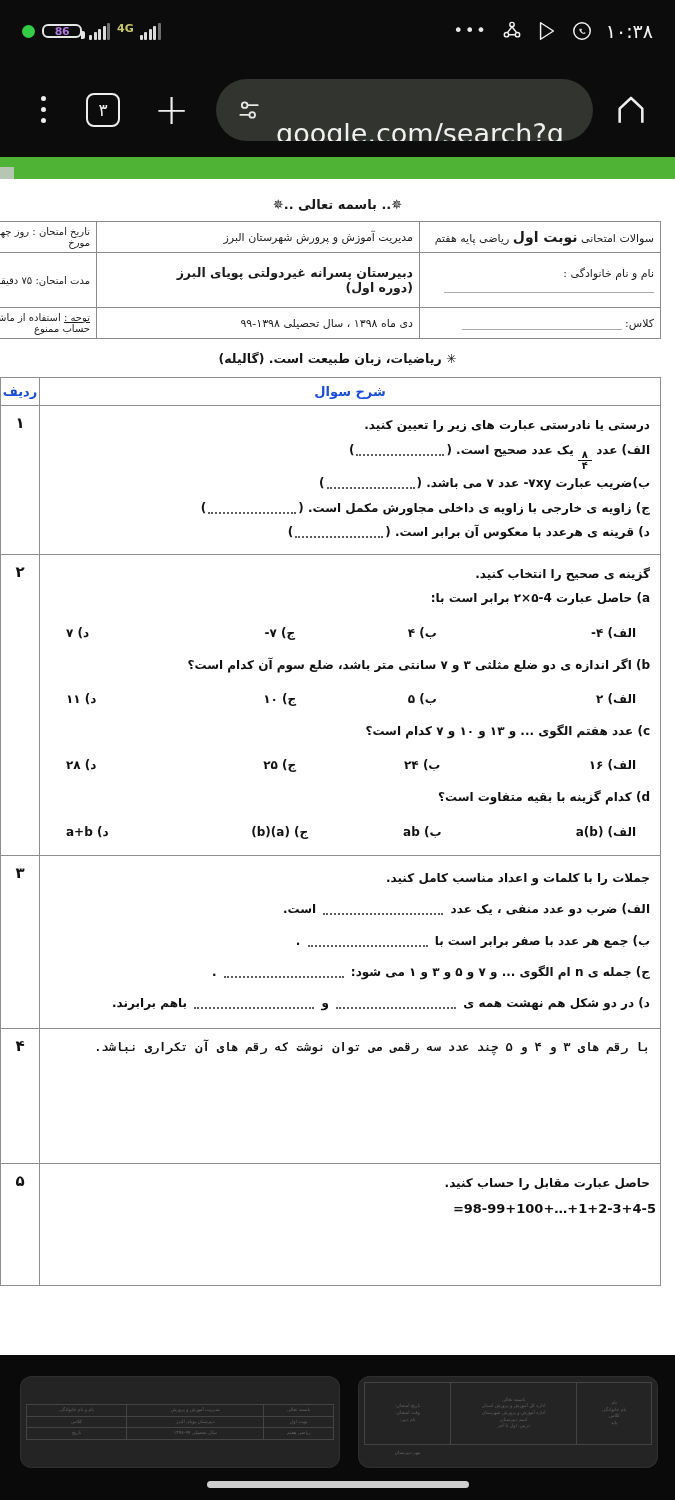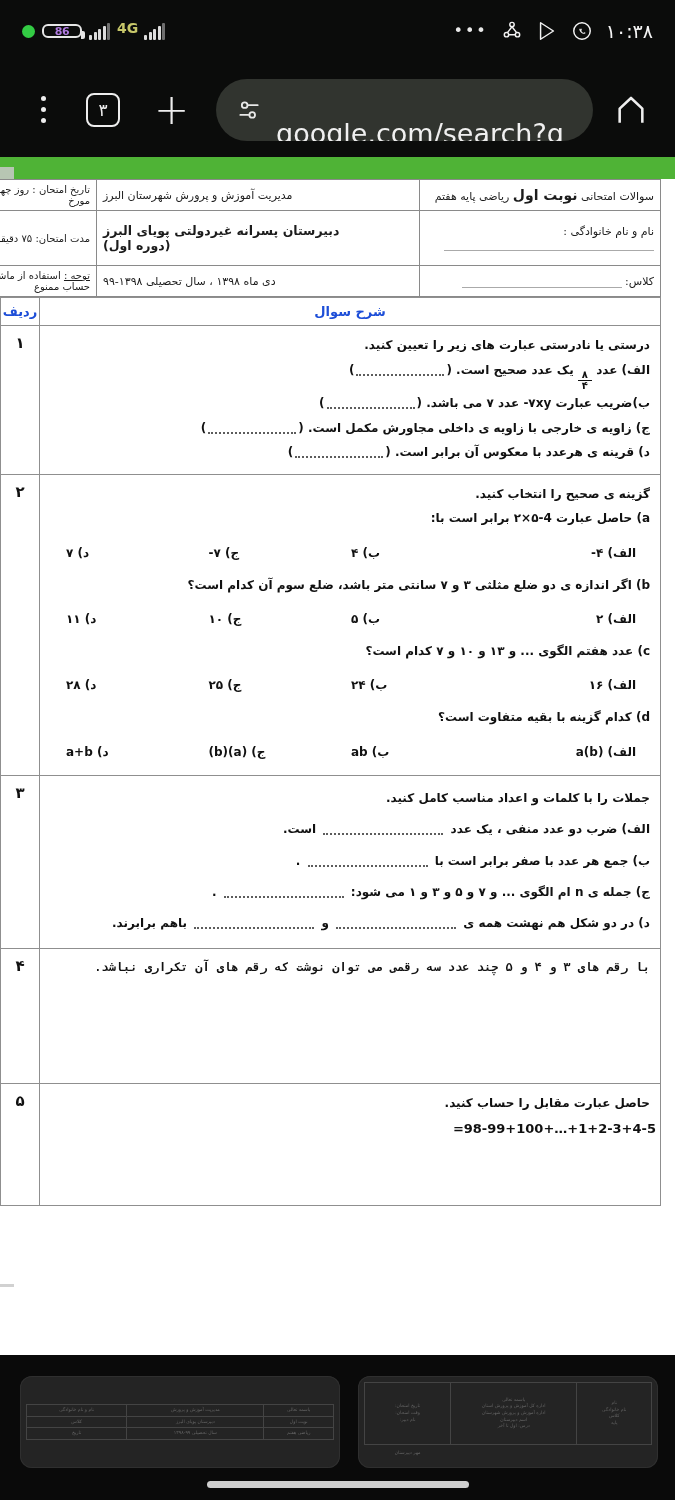--- a/index.html
+++ b/index.html
@@ -31,21 +31,21 @@
     background:#e6e6e6;border-radius:0 2px 2px 0;
   }
   .battery span{font-size:11px;color:#b07be0;font-weight:bold;letter-spacing:-.5px;}
   .sig{display:flex;align-items:flex-end;gap:1.5px;height:17px;}
   .sig i{display:block;width:3px;background:#dcdcdc;border-radius:1px;}
   .sig i:nth-child(1){height:5px;}
   .sig i:nth-child(2){height:8px;}
   .sig i:nth-child(3){height:11px;}
   .sig i:nth-child(4){height:14px;}
   .sig i:nth-child(5){height:17px;background:#6e6e6e;}
-  .netlabel{font-size:14px;color:#c8c86a;font-weight:bold;margin-right:-1px;
+  .netlabel{font-size:11px;color:#c8c86a;font-weight:bold;margin-right:-1px;
             transform:translateY(-3px);display:inline-block;}
   #status-right{display:flex;align-items:center;gap:13px;}
   #status-right .ico{color:#f2f2f2;display:block;}
   .dots3{letter-spacing:2px;font-size:16px;color:#e9e9e9;line-height:1;}
   #clock{color:#f5f5f5;font-size:19px;letter-spacing:.5px;}
 
   
   #browser-toolbar{
     position:absolute;left:0;top:62px;width:675px;height:95px;
     background:#0b0c0b;
@@ -105,21 +105,21 @@
   }
   table.hdr{
     border-collapse:collapse;width:661px;margin-right:14px;
     table-layout:fixed;
   }
   table.hdr td{
     border:1px solid #8a8a8a;padding:4px 6px;vertical-align:middle;
     font-size:11px;color:#1c1c1c;
   }
   .hdr .c-right{width:228px;}
-  .hdr .c-mid{width:310px;text-align:left;}
+  .hdr .c-mid{width:310px;text-align:right;}
   .hdr .c-left{width:123px;font-size:10px;}
   .big{font-size:14px;font-weight:bold;}
   .med{font-size:12.5px;font-weight:bold;}
   .uline{
     display:inline-block;border-bottom:1px solid #aaa;height:10px;vertical-align:bottom;
   }
 
   .quote{
     text-align:center;font-size:12.5px;font-weight:bold;color:#141414;
     padding:12px 0 11px 0;
@@ -148,21 +148,21 @@
     vertical-align:middle;margin:0 2px;
   }
   .dots-md{
     display:inline-block;border-bottom:2px dotted #5c5c5c;width:120px;height:9px;
     vertical-align:middle;margin:0 3px;
   }
   .opts{
     display:flex;flex-direction:row;justify-content:space-between;
     padding:10px 6px 2px 6px;font-size:12px;font-weight:bold;direction:rtl;
   }
-  .opts span{flex:1;text-align:left;}
+  .opts span{flex:1;text-align:center;}
   .opts span:first-child{text-align:right;padding-right:8px;}
   .opts span:last-child{text-align:left;padding-left:10px;}
   .qline{padding-top:5px;}
   .ltr-expr{direction:ltr;text-align:left;font-size:13px;font-weight:bold;
             padding:12px 0 0 0;margin-right:-6px;}
   .frac{
     display:inline-flex;flex-direction:column;align-items:center;
     vertical-align:-0.45em;margin:0 2px;line-height:1;font-size:10px;
   }
   .frac b{display:block;font-weight:bold;padding:0 2px;}
@@ -263,20 +263,21 @@
 </div>
 
 <div id="page">
   <div class="greenbar"></div>
 
   <div id="doc-area">
     <div id="left-strip"></div>
 
     <div id="sheet">
 
+      <div class="bismillah">✵.. باسمه تعالی ..✵</div>
 
       <table class="hdr">
         <tbody>
             <tr>
           <td class="c-right">
             <span>سوالات امتحانی</span>
             <span class="big">نوبت اول</span>
             <span>ریاضی پایه هفتم</span>
           </td>
           <td class="c-mid">مدیریت آموزش و پرورش شهرستان البرز</td>
@@ -305,20 +306,21 @@
           </td>
           <td class="c-mid">دی ماه ۱۳۹۸ ، سال تحصیلی ۱۳۹۸-۹۹</td>
           <td class="c-left">
             <span style="text-decoration:underline;font-weight:normal;">توجه :</span>
             <span>استفاده از ماشین حساب ممنوع</span>
           </td>
         </tr>
       </tbody>
         </table>
 
+      <div class="quote">✳ ریاضیات، زبان طبیعت است. (گالیله)</div>
 
       <table class="qt">
         <tbody>
             <tr>
           <th class="hh">شرح سوال</th>
           <th class="hh col-num">ردیف</th>
         </tr>
 
         <tr>
           <td class="body">

